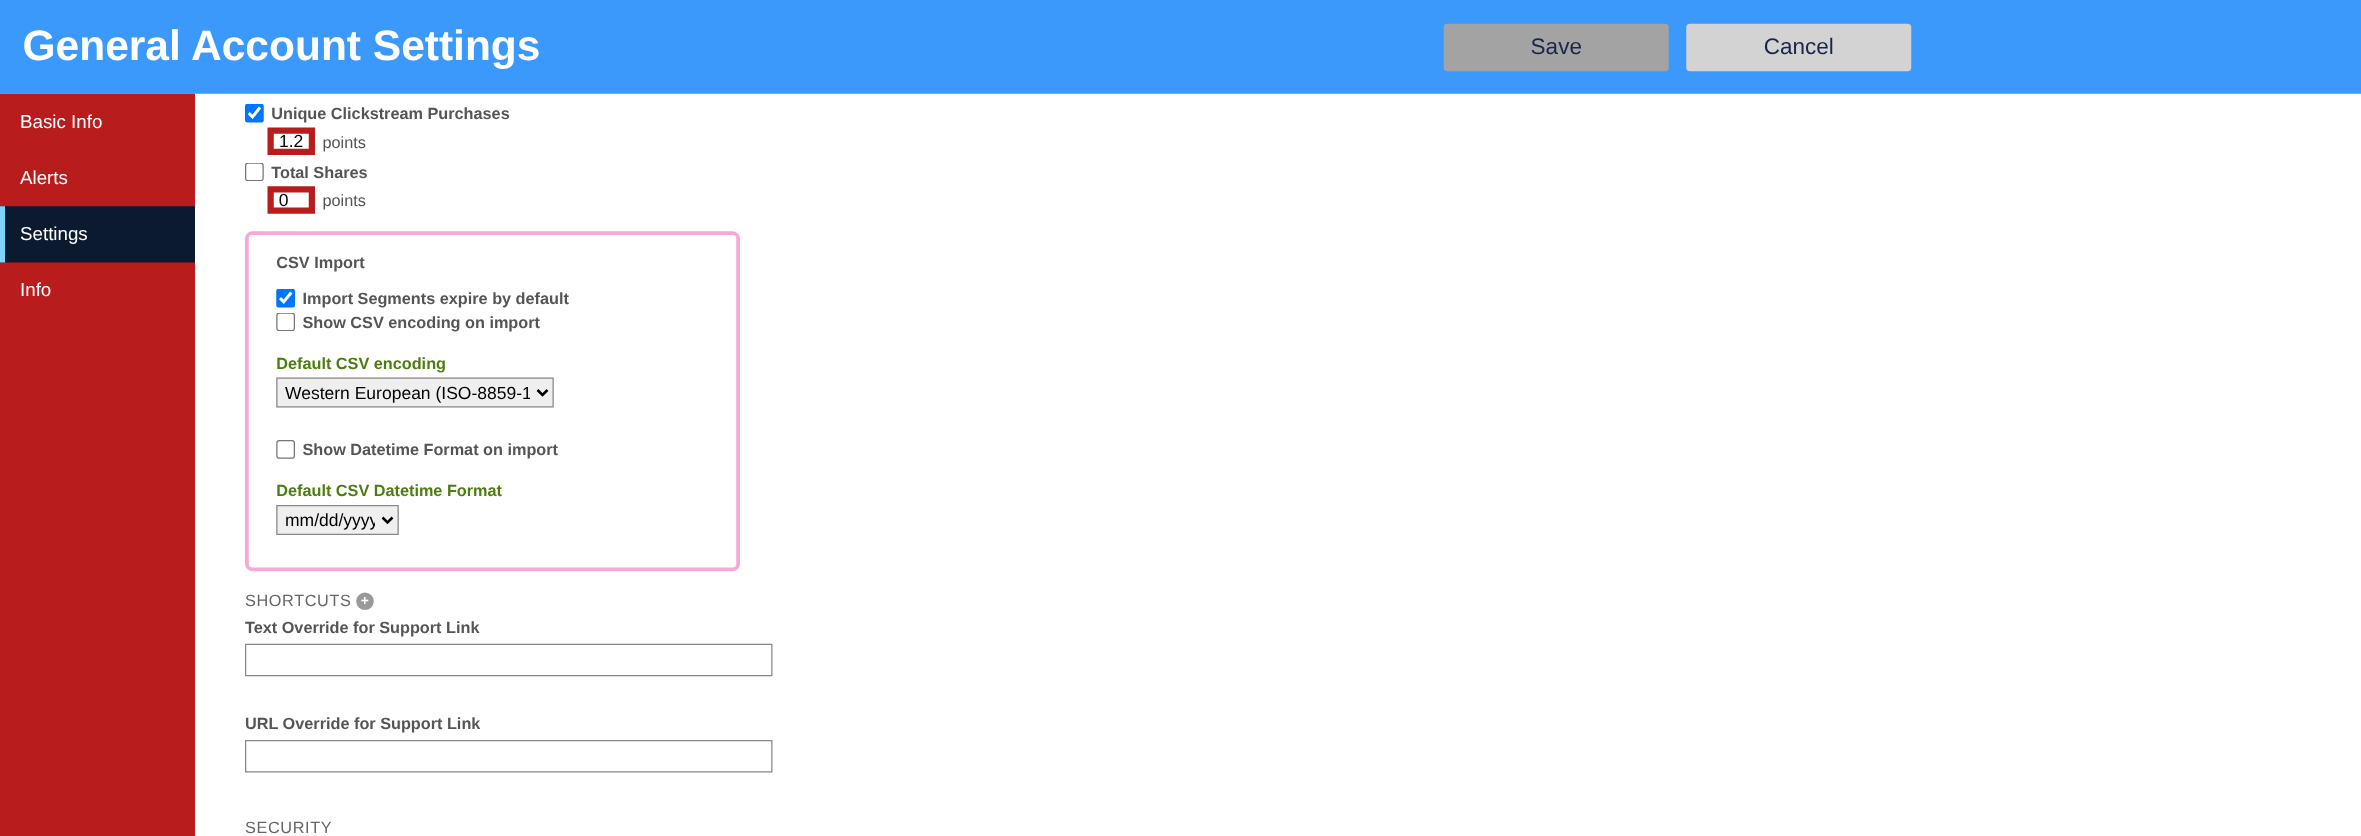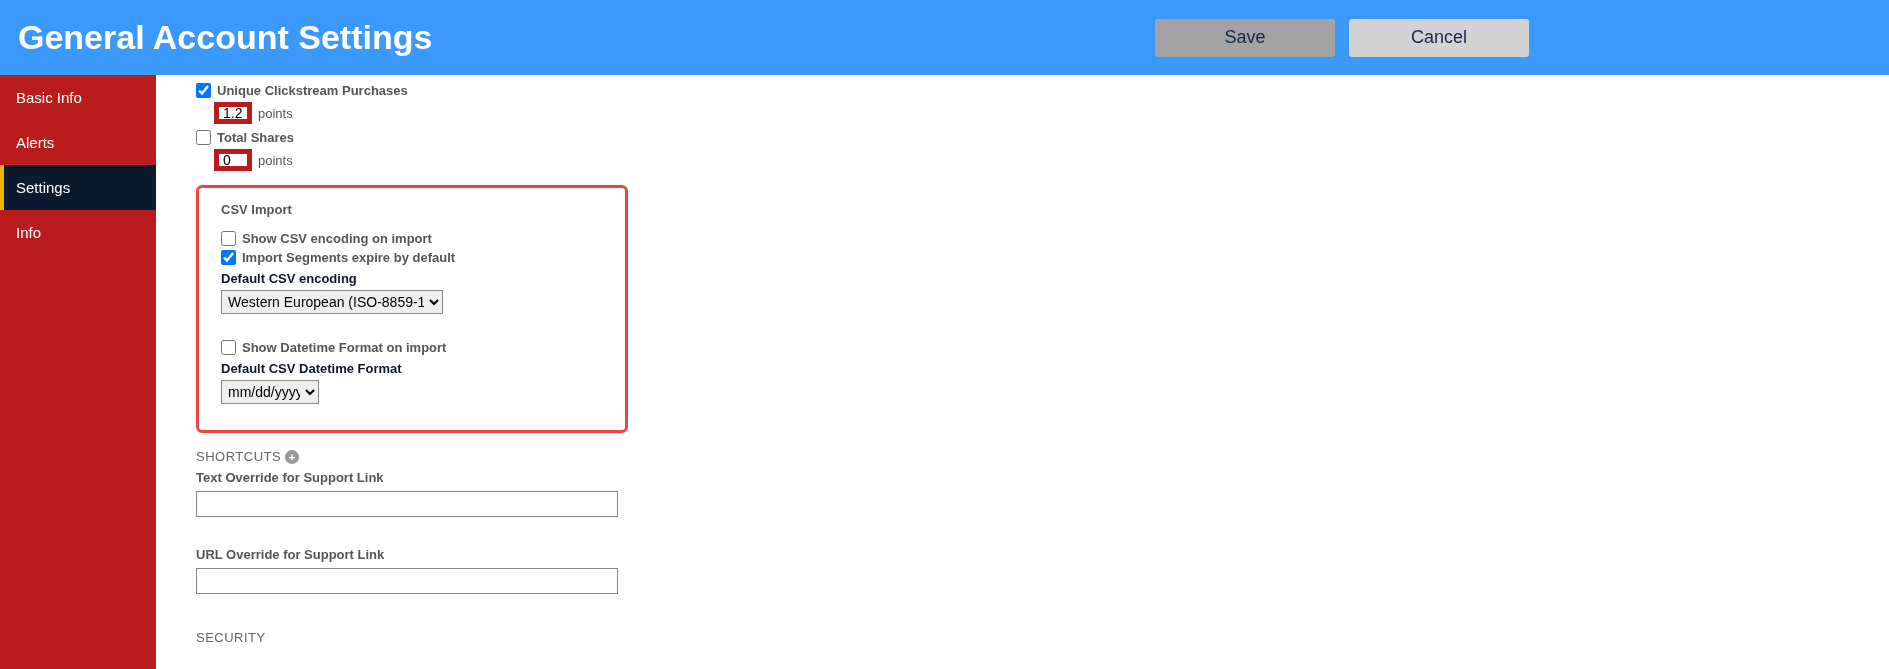--- a/index.html
+++ b/index.html
@@ -56,21 +56,21 @@
     padding-top: 0;
   }
   .sidebar .item {
     color: #fff;
     font-size: 15px;
     padding: 14px 16px;
     cursor: pointer;
   }
   .sidebar .item.active {
     background: #0c1a30;
-    border-left: 4px solid #eab308;
+    border-left: 4px solid #7dd3fc;
     padding-left: 12px;
   }
   .content {
     flex: 1;
     padding: 6px 0 20px 40px;
     color: #555;
   }
   .row-check {
     display: flex;
     align-items: center;
@@ -98,38 +98,38 @@
     height: 22px;
     border: 5px solid #b91c1c;
     padding: 0 4px;
     font-size: 14px;
   }
   .points-row span {
     font-size: 13px;
     color: #555;
   }
   .panel {
-    border: 3px solid #ef4444;
+    border: 3px solid #f9a8d4;
     border-radius: 6px;
-    width: 432px;
+    width: 396px;
     margin-top: 14px;
     padding: 14px 22px 26px 22px;
   }
   .panel-title {
     font-size: 13px;
     color: #555;
     font-weight: 600;
     margin-bottom: 14px;
   }
   .panel .row-check { margin-top: 4px; }
   .sublabel {
     font-size: 13px;
-    color: #0f172a;
-    font-weight: 600;
-    margin-top: 6px;
+    color: #4d7c0f;
+    font-weight: 600;
+    margin-top: 18px;
   }
   select {
     margin-top: 4px;
     height: 24px;
     font-size: 14px;
     border: 1px solid #888;
     background: #efefef;
     padding: 0 2px;
     cursor: pointer;
   }
@@ -223,27 +223,27 @@
     </div>
     <div class="points-row">
       <input type="text" value="0" style="">
       <span>points</span>
     </div>
 
     <div class="panel">
       <div class="panel-title">CSV Import</div>
 
       <div class="row-check">
+        <input type="checkbox" checked="" style="">
+        <label>Import Segments expire by default</label>
+      </div>
+
+      <div class="row-check">
         <input type="checkbox" style="">
         <label>Show CSV encoding on import</label>
-      </div>
-
-      <div class="row-check">
-        <input type="checkbox" checked="" style="">
-        <label>Import Segments expire by default</label>
       </div>
 
       <div class="sublabel">Default CSV encoding</div>
       <select class="sel-encoding">
         <option>Western European (ISO-8859-1)</option>
       </select>
 
       <div class="spacer"></div>
 
       <div class="row-check">

